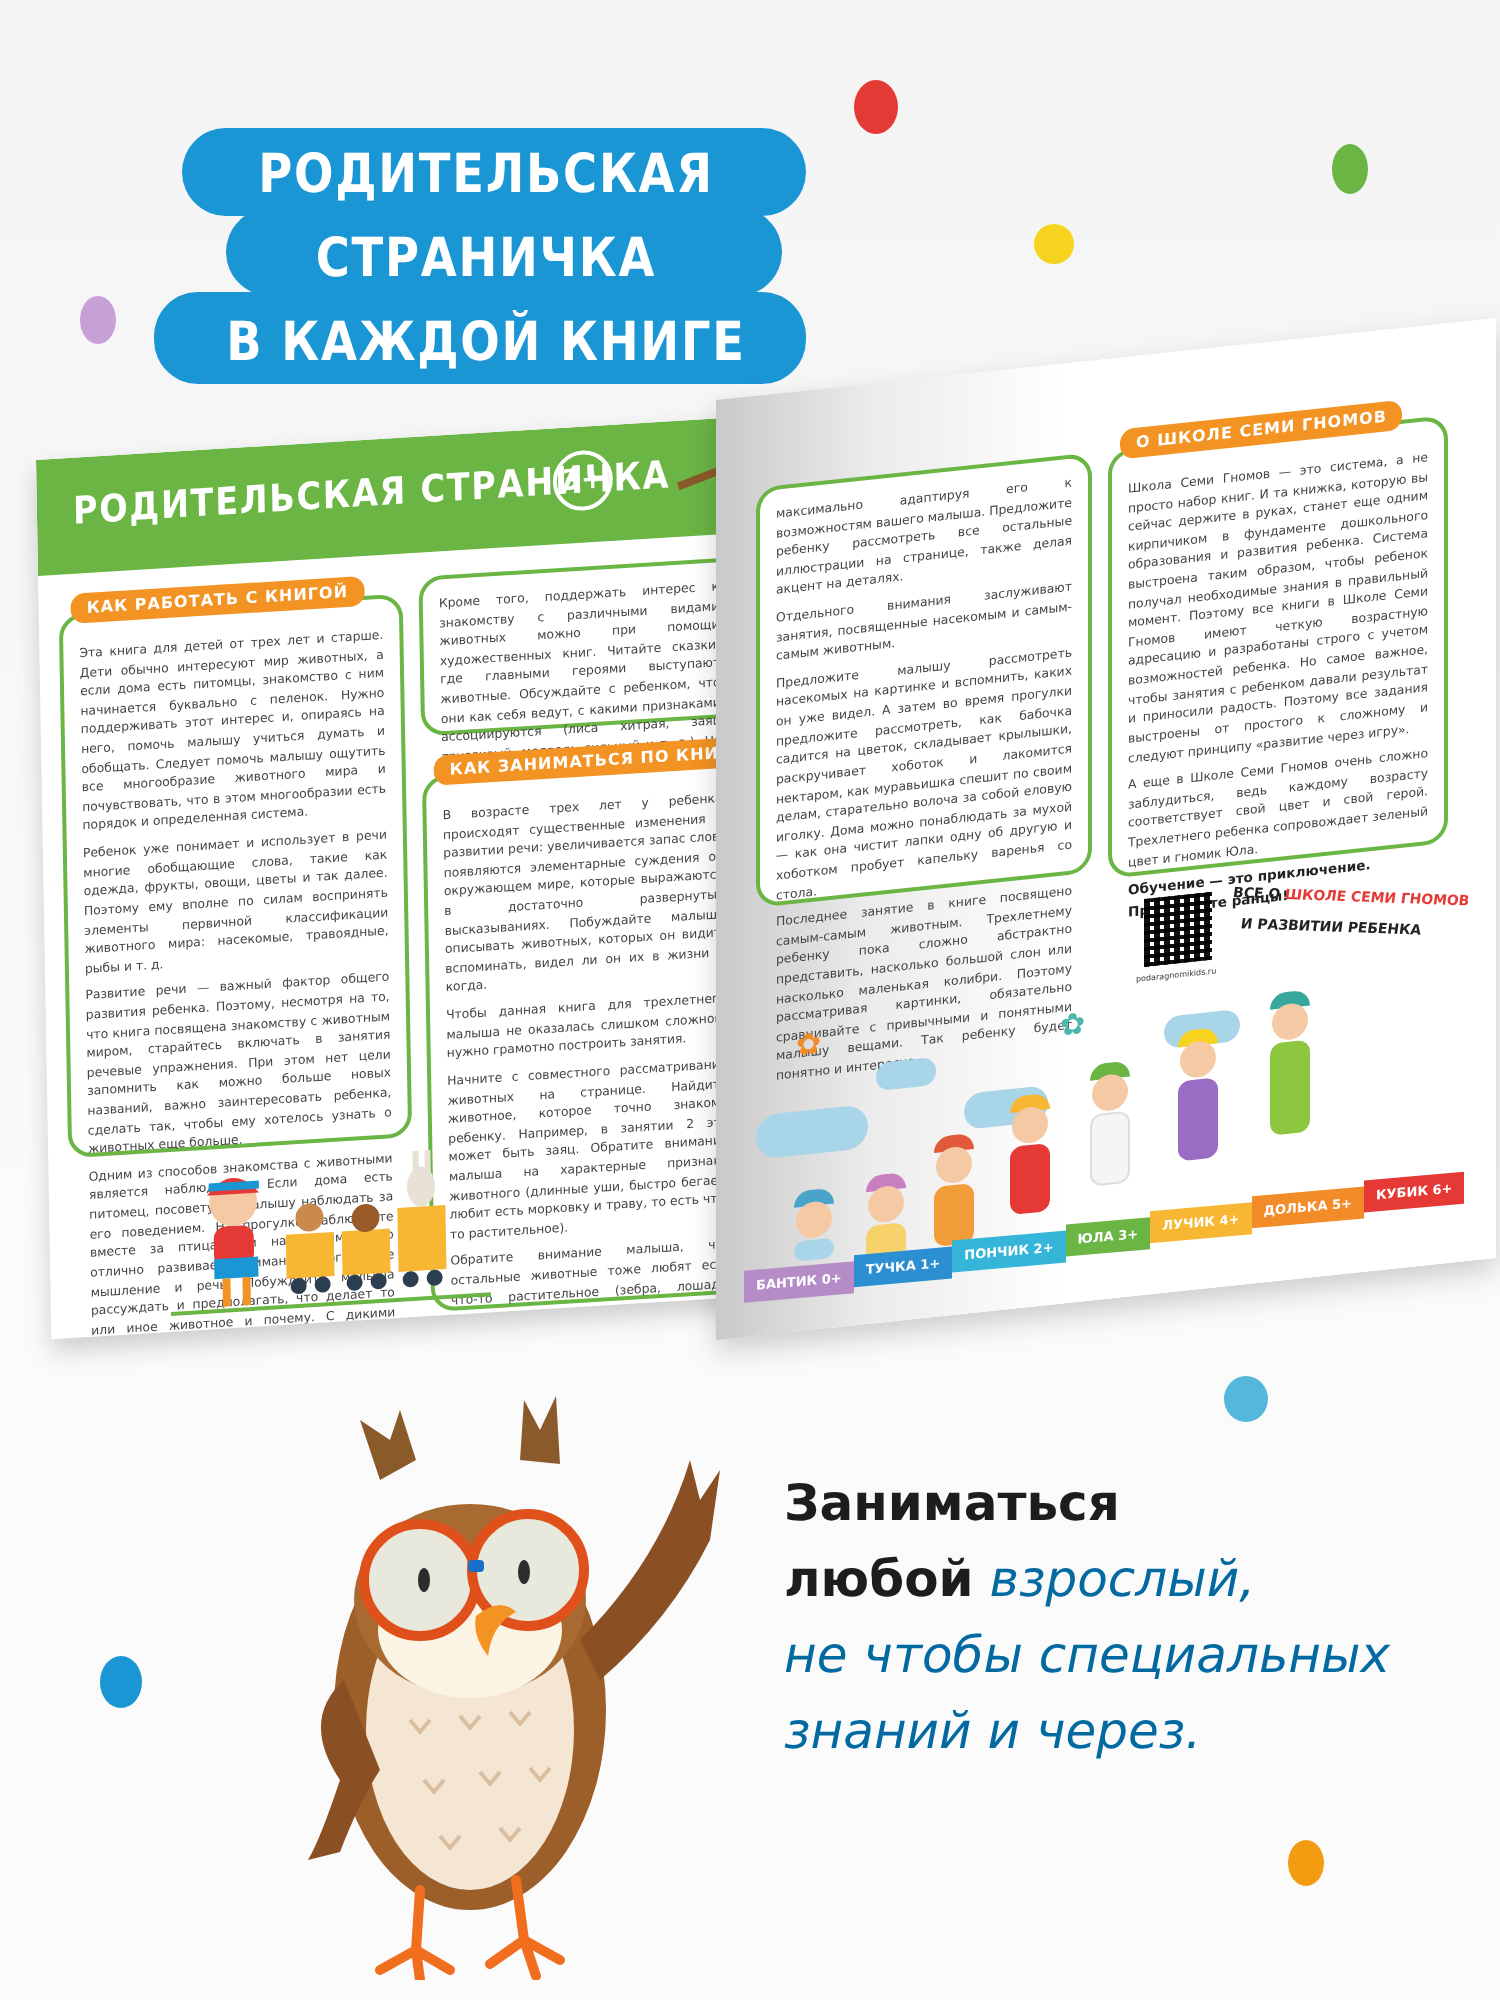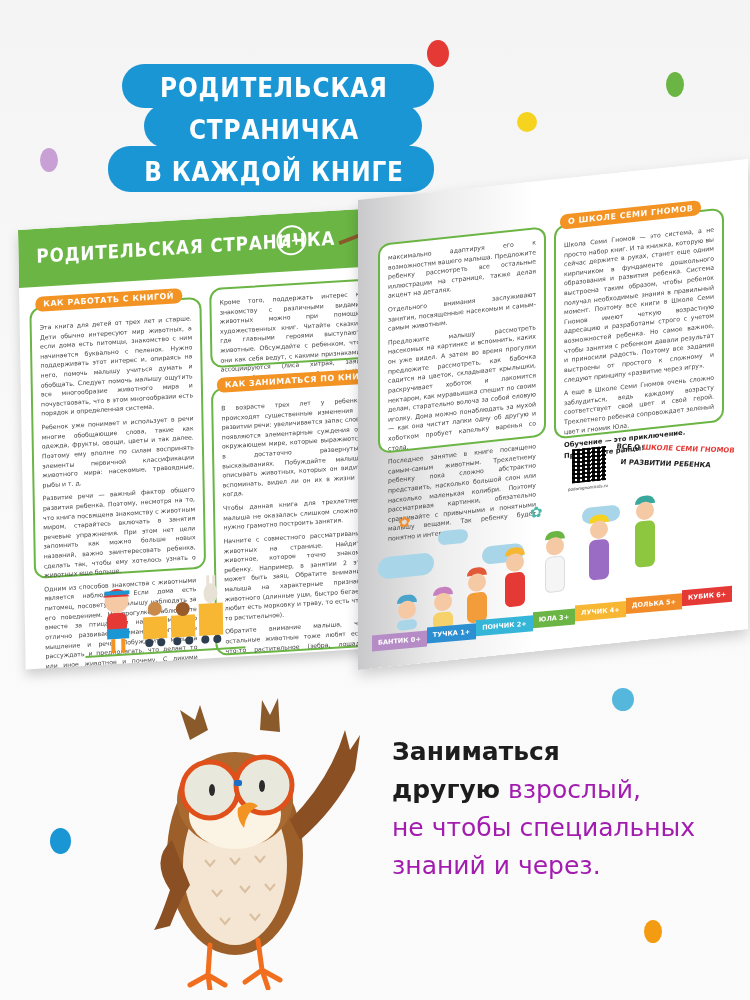--- a/index.html
+++ b/index.html
@@ -6,21 +6,21 @@
   html, body { width: 750px; height: 1000px; overflow: hidden; }
   body {
     background: linear-gradient(180deg, #f4f4f5 0%, #fafafa 55%, #fbfbfb 100%);
     font-family: "DejaVu Sans", sans-serif;
     position: relative;
   }
   .dot { position: absolute; border-radius: 50%; }
 
   
   .hero {
-    position: absolute; left: 104px; top: 60px; width: 340px; height: 130px;
+    position: absolute; left: 73px; top: 60px; width: 340px; height: 130px;
   }
   .hero .stroke {
     position: absolute; background: #1a96d5; border-radius: 22px;
   }
   .hero .line {
     position: absolute; left: 0; width: 100%; text-align: center;
     color: #fff; font-family: "DejaVu Sans", sans-serif; font-weight: bold;
     font-size: 27px; letter-spacing: 1px; line-height: 1;
     transform: scaleX(0.86);
   }
@@ -117,21 +117,21 @@
   
   .owl { position: absolute; left: 150px; top: 690px; width: 220px; height: 300px; }
 
   
   .caption {
     position: absolute; left: 392px; top: 733px; width: 360px;
     font-family: "DejaVu Sans", sans-serif; color: #1d1d1d;
     font-size: 25px; line-height: 38px;
   }
   .caption .b { font-weight: bold; }
-  .caption .l { font-weight: normal; color: #a21caf; }
+  .caption .l { font-weight: normal; color: #0369a1; font-style: italic; }
 </style>
 </head>
 <body>
 
 <div id="dots">
     <div class="dot" style="left: 427px; top: 40px; width: 22px; height: 27px; background: rgb(229, 57, 53);"></div>
     <div class="dot" style="left: 666px; top: 72px; width: 18px; height: 25px; background: rgb(106, 181, 68);"></div>
     <div class="dot" style="left: 517px; top: 112px; width: 20px; height: 20px; background: rgb(246, 211, 30);"></div>
     <div class="dot" style="left: 40px; top: 148px; width: 18px; height: 24px; background: rgb(201, 160, 214);"></div>
     <div class="dot" style="left: 612px; top: 688px; width: 22px; height: 23px; background: rgb(86, 183, 221);"></div>
@@ -306,16 +306,16 @@
     <path d="M62 200 l5 6 l5 -6"></path>
       <path d="M90 196 l5 6 l5 -6"></path>
       <path d="M115 194 l5 6 l5 -6"></path>
     <path d="M70 228 l5 6 l5 -6"></path>
       <path d="M100 224 l5 6 l5 -6"></path>
   </g>
 </svg>
 
 <div class="caption">
   <div class="b">Заниматься</div>
-  <div><span class="b">другую</span><span class="l"> взрослый,</span></div>
+  <div><span class="b">любой</span><span class="l"> взрослый,</span></div>
   <div class="l">не чтобы специальных</div>
   <div class="l">знаний и через.</div>
 </div>
 
 </body></html>

